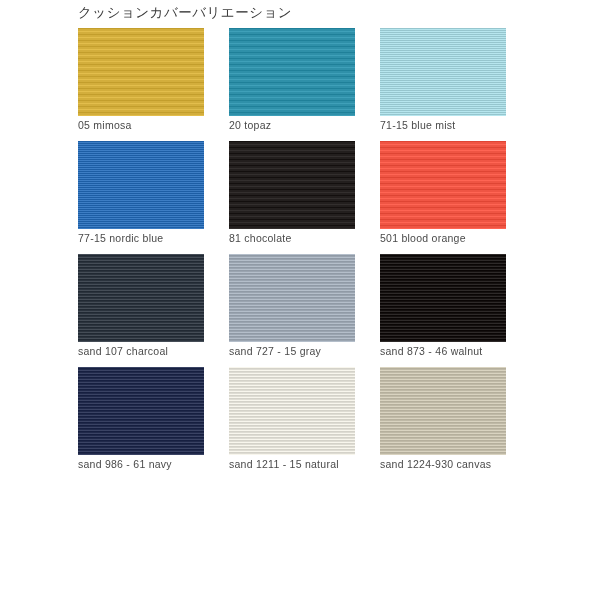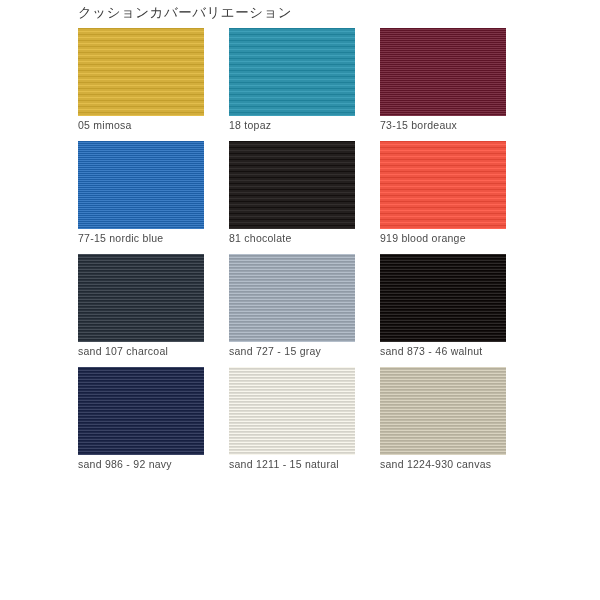--- a/index.html
+++ b/index.html
@@ -74,45 +74,45 @@
       <div class="cell">
         <div class="swatch">
           <div class="tex" style="background-color: rgb(211, 174, 60); background-image: repeating-linear-gradient(0deg, rgb(227, 190, 76) 0px, rgb(227, 190, 76) 1px, rgb(211, 174, 60) 1px, rgb(211, 174, 60) 3px, rgb(195, 158, 44) 3px, rgb(195, 158, 44) 4px, rgb(211, 174, 60) 4px, rgb(211, 174, 60) 6px), repeating-linear-gradient(90deg, rgba(255, 255, 255, 0.05) 0px, rgba(255, 255, 255, 0.05) 1px, rgba(0, 0, 0, 0.03) 1px, rgba(0, 0, 0, 0.03) 2px); background-size: auto, auto;"></div>
         </div>
         <div class="label">05 mimosa</div>
       </div>
       <div class="cell">
         <div class="swatch">
           <div class="tex" style="background-color: rgb(47, 144, 169); background-image: repeating-linear-gradient(0deg, rgb(63, 160, 185) 0px, rgb(63, 160, 185) 1px, rgb(47, 144, 169) 1px, rgb(47, 144, 169) 3px, rgb(31, 128, 153) 3px, rgb(31, 128, 153) 4px, rgb(47, 144, 169) 4px, rgb(47, 144, 169) 6px), repeating-linear-gradient(90deg, rgba(255, 255, 255, 0.05) 0px, rgba(255, 255, 255, 0.05) 1px, rgba(0, 0, 0, 0.03) 1px, rgba(0, 0, 0, 0.03) 2px); background-size: auto, auto;"></div>
         </div>
-        <div class="label">18 topaz</div>
+        <div class="label">20 topaz</div>
       </div>
       <div class="cell">
         <div class="swatch">
-          <div class="tex" style="background-color: rgb(109, 36, 55); background-image: repeating-linear-gradient(0deg, rgb(125, 52, 71) 0px, rgb(125, 52, 71) 1px, rgb(93, 20, 39) 1px, rgb(93, 20, 39) 2px), repeating-linear-gradient(90deg, rgba(255, 255, 255, 0.1) 0px, rgba(255, 255, 255, 0.1) 1px, rgba(0, 0, 0, 0.07) 1px, rgba(0, 0, 0, 0.07) 2px);"></div>
+          <div class="tex" style="background-color: rgb(166, 214, 222); background-image: repeating-linear-gradient(0deg, rgb(182, 230, 238) 0px, rgb(182, 230, 238) 1px, rgb(150, 198, 206) 1px, rgb(150, 198, 206) 2px), repeating-linear-gradient(90deg, rgba(255, 255, 255, 0.1) 0px, rgba(255, 255, 255, 0.1) 1px, rgba(0, 0, 0, 0.07) 1px, rgba(0, 0, 0, 0.07) 2px);"></div>
         </div>
-        <div class="label">73-15 bordeaux</div>
+        <div class="label">71-15 blue mist</div>
       </div>
       <div class="cell">
         <div class="swatch">
           <div class="tex" style="background-color: rgb(45, 110, 181); background-image: repeating-linear-gradient(0deg, rgb(61, 126, 197) 0px, rgb(61, 126, 197) 1px, rgb(29, 94, 165) 1px, rgb(29, 94, 165) 2px), repeating-linear-gradient(90deg, rgba(255, 255, 255, 0.1) 0px, rgba(255, 255, 255, 0.1) 1px, rgba(0, 0, 0, 0.07) 1px, rgba(0, 0, 0, 0.07) 2px);"></div>
         </div>
         <div class="label">77-15 nordic blue</div>
       </div>
       <div class="cell">
         <div class="swatch">
           <div class="tex" style="background-color: rgb(35, 31, 30); background-image: repeating-linear-gradient(0deg, rgb(51, 47, 46) 0px, rgb(51, 47, 46) 1px, rgb(35, 31, 30) 1px, rgb(35, 31, 30) 3px, rgb(19, 15, 14) 3px, rgb(19, 15, 14) 4px, rgb(35, 31, 30) 4px, rgb(35, 31, 30) 6px), repeating-linear-gradient(90deg, rgba(255, 255, 255, 0.05) 0px, rgba(255, 255, 255, 0.05) 1px, rgba(0, 0, 0, 0.03) 1px, rgba(0, 0, 0, 0.03) 2px); background-size: auto, auto;"></div>
         </div>
         <div class="label">81 chocolate</div>
       </div>
       <div class="cell">
         <div class="swatch">
           <div class="tex" style="background-color: rgb(239, 85, 68); background-image: repeating-linear-gradient(0deg, rgb(255, 101, 84) 0px, rgb(255, 101, 84) 1px, rgb(239, 85, 68) 1px, rgb(239, 85, 68) 3px, rgb(223, 69, 52) 3px, rgb(223, 69, 52) 4px, rgb(239, 85, 68) 4px, rgb(239, 85, 68) 6px), repeating-linear-gradient(90deg, rgba(255, 255, 255, 0.05) 0px, rgba(255, 255, 255, 0.05) 1px, rgba(0, 0, 0, 0.03) 1px, rgba(0, 0, 0, 0.03) 2px); background-size: auto, auto;"></div>
         </div>
-        <div class="label">919 blood orange</div>
+        <div class="label">501 blood orange</div>
       </div>
       <div class="cell">
         <div class="swatch">
           <div class="tex" style="background-color: rgb(43, 51, 61); background-image: repeating-linear-gradient(0deg, rgb(69, 77, 87) 0px, rgb(69, 77, 87) 1px, rgb(43, 51, 61) 1px, rgb(43, 51, 61) 2px, rgb(33, 41, 51) 2px, rgb(33, 41, 51) 3px), repeating-linear-gradient(90deg, rgba(255, 255, 255, 0.16) 0px, rgba(255, 255, 255, 0.16) 1px, rgba(0, 0, 0, 0) 1px, rgba(0, 0, 0, 0) 2px, rgba(0, 0, 0, 0.1) 2px, rgba(0, 0, 0, 0.1) 3px);"></div>
         </div>
         <div class="label">sand 107 charcoal</div>
       </div>
       <div class="cell">
         <div class="swatch">
           <div class="tex" style="background-color: rgb(154, 164, 176); background-image: repeating-linear-gradient(0deg, rgb(180, 190, 202) 0px, rgb(180, 190, 202) 1px, rgb(154, 164, 176) 1px, rgb(154, 164, 176) 2px, rgb(144, 154, 166) 2px, rgb(144, 154, 166) 3px), repeating-linear-gradient(90deg, rgba(255, 255, 255, 0.16) 0px, rgba(255, 255, 255, 0.16) 1px, rgba(0, 0, 0, 0) 1px, rgba(0, 0, 0, 0) 2px, rgba(0, 0, 0, 0.1) 2px, rgba(0, 0, 0, 0.1) 3px);"></div>
@@ -122,21 +122,21 @@
       <div class="cell">
         <div class="swatch">
           <div class="tex" style="background-color: rgb(20, 16, 15); background-image: repeating-linear-gradient(0deg, rgb(46, 42, 41) 0px, rgb(46, 42, 41) 1px, rgb(20, 16, 15) 1px, rgb(20, 16, 15) 2px, rgb(10, 6, 5) 2px, rgb(10, 6, 5) 3px), repeating-linear-gradient(90deg, rgba(255, 255, 255, 0.16) 0px, rgba(255, 255, 255, 0.16) 1px, rgba(0, 0, 0, 0) 1px, rgba(0, 0, 0, 0) 2px, rgba(0, 0, 0, 0.1) 2px, rgba(0, 0, 0, 0.1) 3px);"></div>
         </div>
         <div class="label">sand 873 - 46 walnut</div>
       </div>
       <div class="cell">
         <div class="swatch">
           <div class="tex" style="background-color: rgb(32, 41, 74); background-image: repeating-linear-gradient(0deg, rgb(58, 67, 100) 0px, rgb(58, 67, 100) 1px, rgb(32, 41, 74) 1px, rgb(32, 41, 74) 2px, rgb(22, 31, 64) 2px, rgb(22, 31, 64) 3px), repeating-linear-gradient(90deg, rgba(255, 255, 255, 0.16) 0px, rgba(255, 255, 255, 0.16) 1px, rgba(0, 0, 0, 0) 1px, rgba(0, 0, 0, 0) 2px, rgba(0, 0, 0, 0.1) 2px, rgba(0, 0, 0, 0.1) 3px);"></div>
         </div>
-        <div class="label">sand 986 - 92 navy</div>
+        <div class="label">sand 986 - 61 navy</div>
       </div>
       <div class="cell">
         <div class="swatch">
           <div class="tex" style="background-color: rgb(222, 220, 211); background-image: repeating-linear-gradient(0deg, rgb(248, 246, 237) 0px, rgb(248, 246, 237) 1px, rgb(222, 220, 211) 1px, rgb(222, 220, 211) 2px, rgb(212, 210, 201) 2px, rgb(212, 210, 201) 3px), repeating-linear-gradient(90deg, rgba(255, 255, 255, 0.16) 0px, rgba(255, 255, 255, 0.16) 1px, rgba(0, 0, 0, 0) 1px, rgba(0, 0, 0, 0) 2px, rgba(0, 0, 0, 0.1) 2px, rgba(0, 0, 0, 0.1) 3px);"></div>
         </div>
         <div class="label">sand 1211 - 15 natural</div>
       </div>
       <div class="cell">
         <div class="swatch">
           <div class="tex" style="background-color: rgb(191, 185, 166); background-image: repeating-linear-gradient(0deg, rgb(217, 211, 192) 0px, rgb(217, 211, 192) 1px, rgb(191, 185, 166) 1px, rgb(191, 185, 166) 2px, rgb(181, 175, 156) 2px, rgb(181, 175, 156) 3px), repeating-linear-gradient(90deg, rgba(255, 255, 255, 0.16) 0px, rgba(255, 255, 255, 0.16) 1px, rgba(0, 0, 0, 0) 1px, rgba(0, 0, 0, 0) 2px, rgba(0, 0, 0, 0.1) 2px, rgba(0, 0, 0, 0.1) 3px);"></div>

